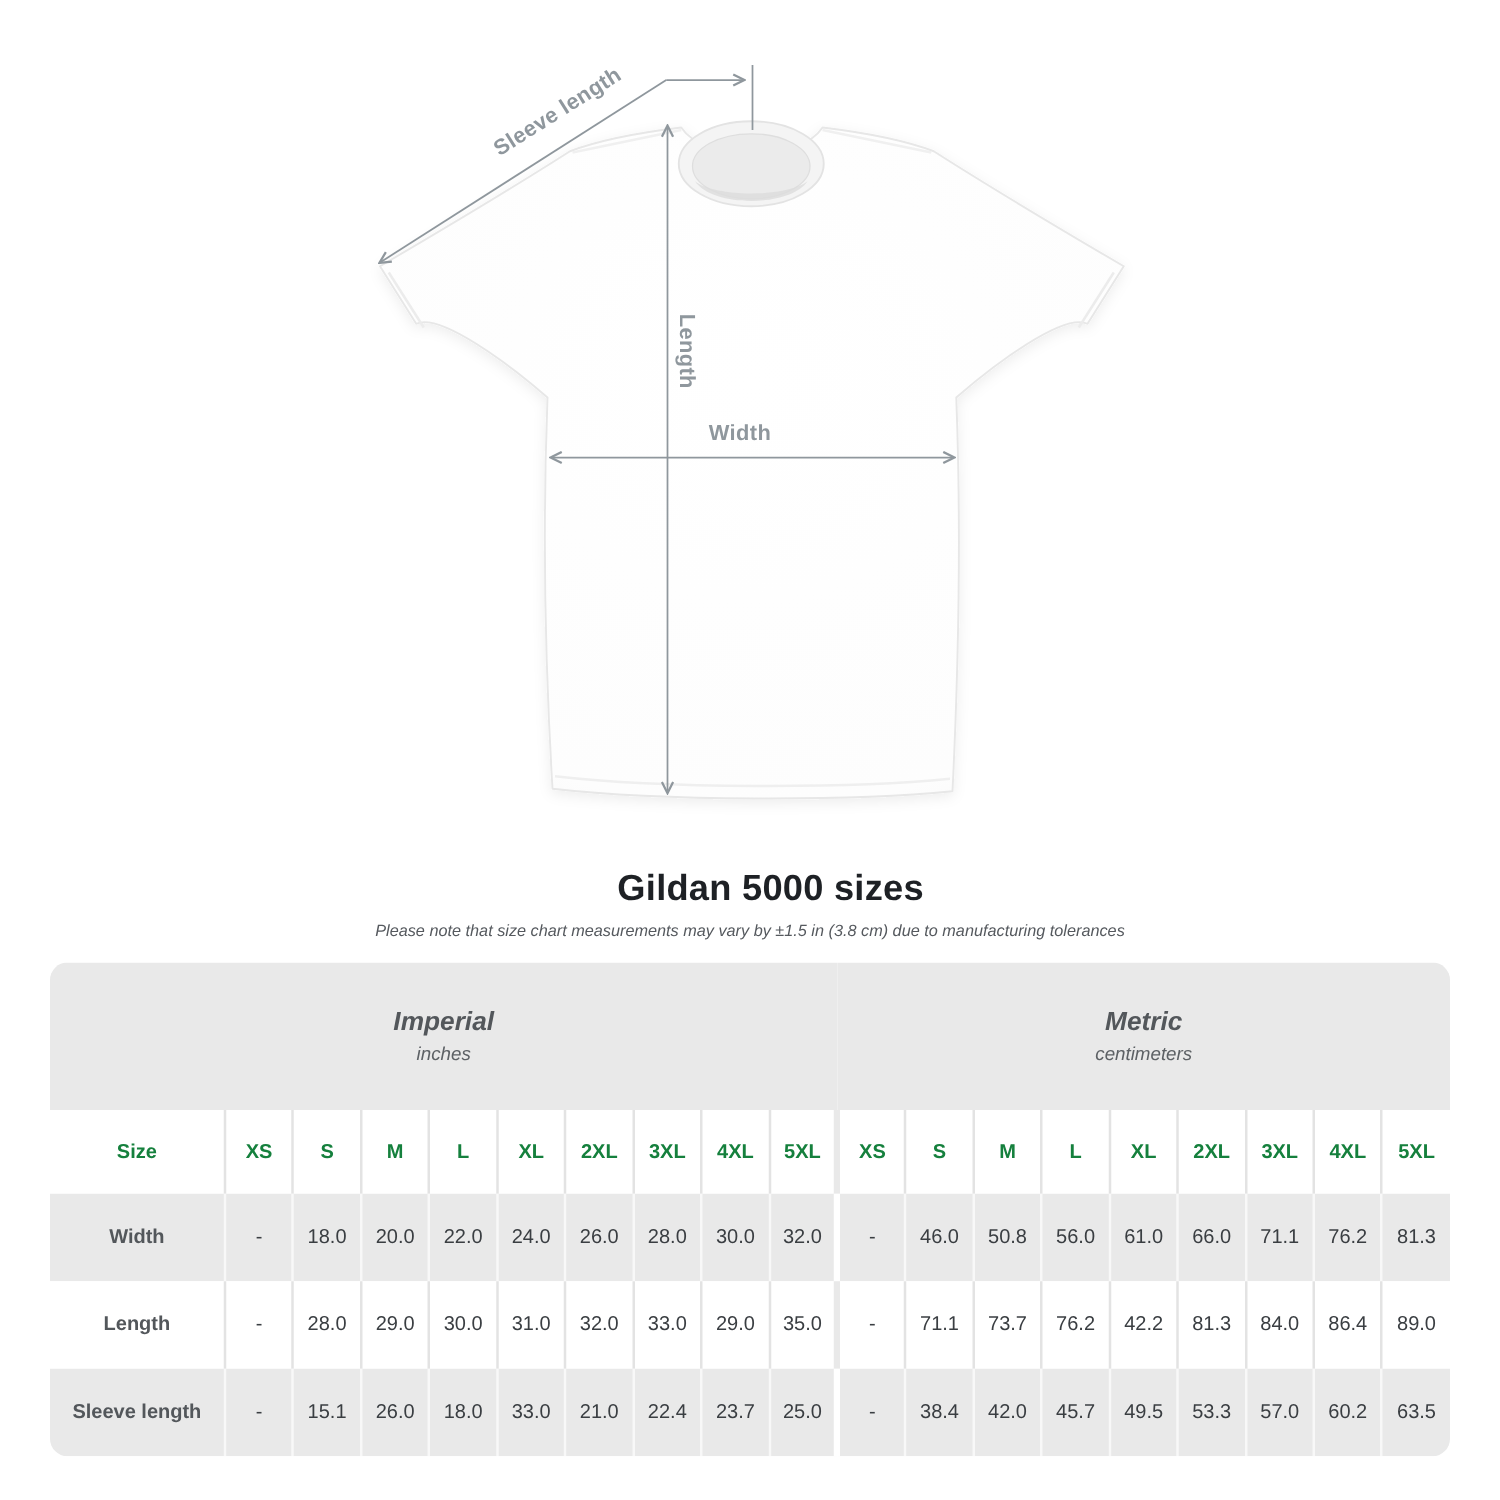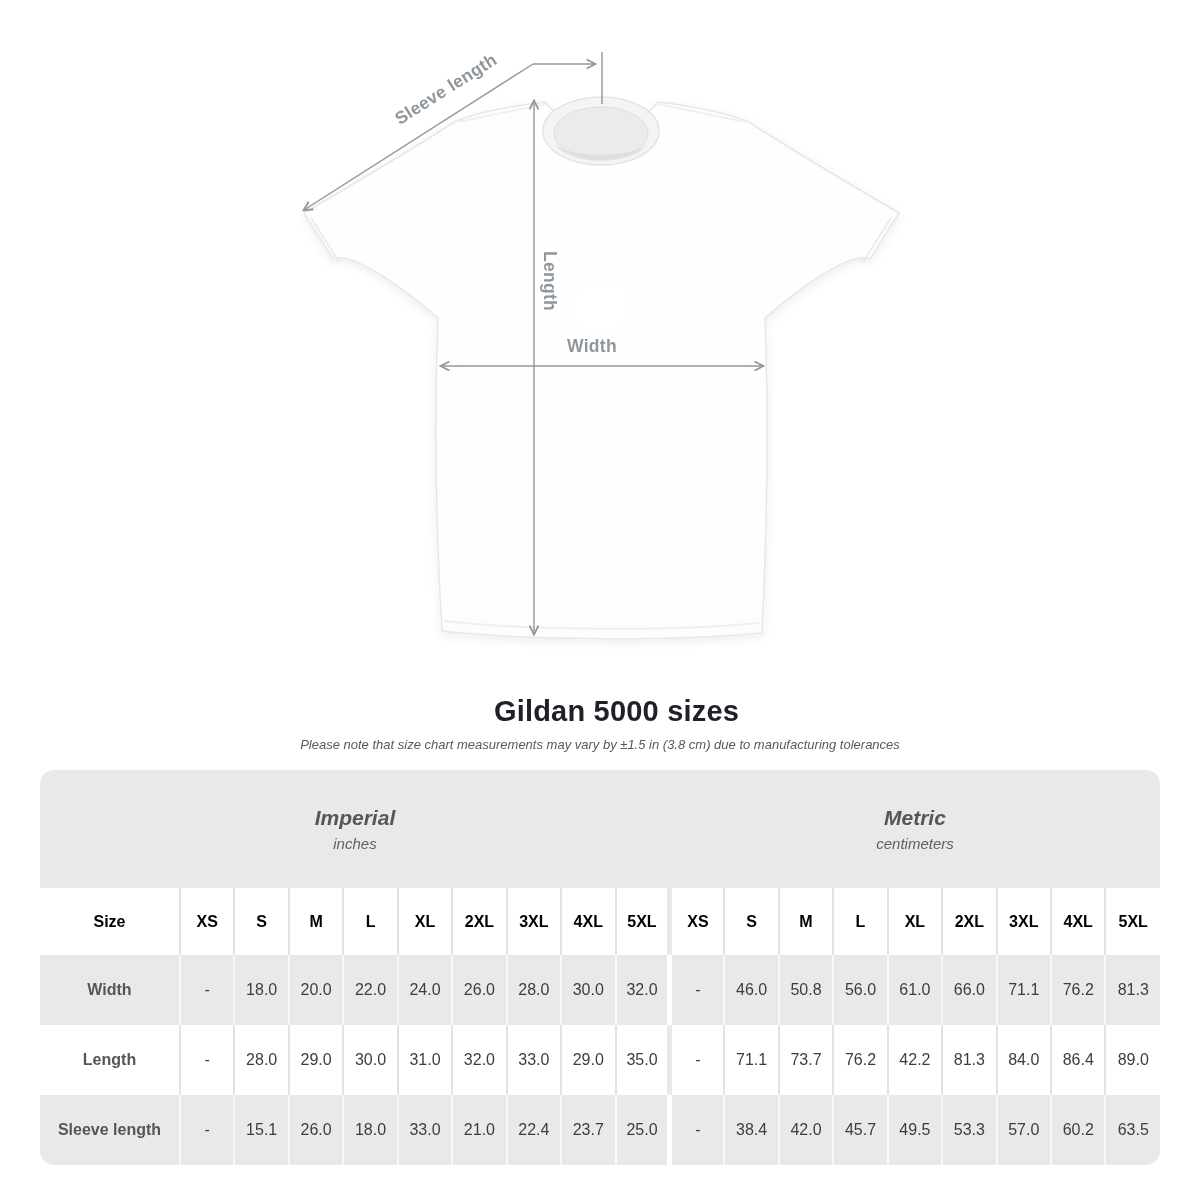--- a/index.html
+++ b/index.html
@@ -27,21 +27,21 @@
   col.c-label { width:140px; }
 
   .unit-row th { background:#e9e9e9; height:118px; vertical-align:middle; text-align:center; font-weight:400; }
   .unit-name { font-size:21px; font-weight:700; font-style:italic; color:#53575b; }
   .unit-sub  { font-size:15px; font-style:italic; color:#5d6165; margin-top:5px; }
 
   tr.size-row  { height:67px; }
   tr.data-row  { height:70px; }
   .size-table th, .size-table td { text-align:center; vertical-align:middle; padding:0; }
 
-  tr.size-row td, tr.size-row th { background:#ffffff; font-size:16px; font-weight:700; color:#000000; }
+  tr.size-row td, tr.size-row th { background:#ffffff; font-size:16px; font-weight:700; color:#15803d; }
   tr.data-row th.lbl { font-size:16px; font-weight:700; color:#53575b; }
   tr.data-row td { font-size:16px; font-weight:400; color:#3a3e42; }
   tr.r-gray th, tr.r-gray td { background:#e9e9e9; }
   tr.r-white th, tr.r-white td { background:#ffffff; }
 
   
   tr.size-row .v,  tr.r-white .v  { border-left:2px solid #e3e3e3; }
   tr.r-gray .v                    { border-left:2px solid #f8f8f8; }
   tr.size-row .vm, tr.r-white .vm { border-left:5px solid #e9e9e9; }
   tr.r-gray .vm                   { border-left:5px solid #ffffff; }

